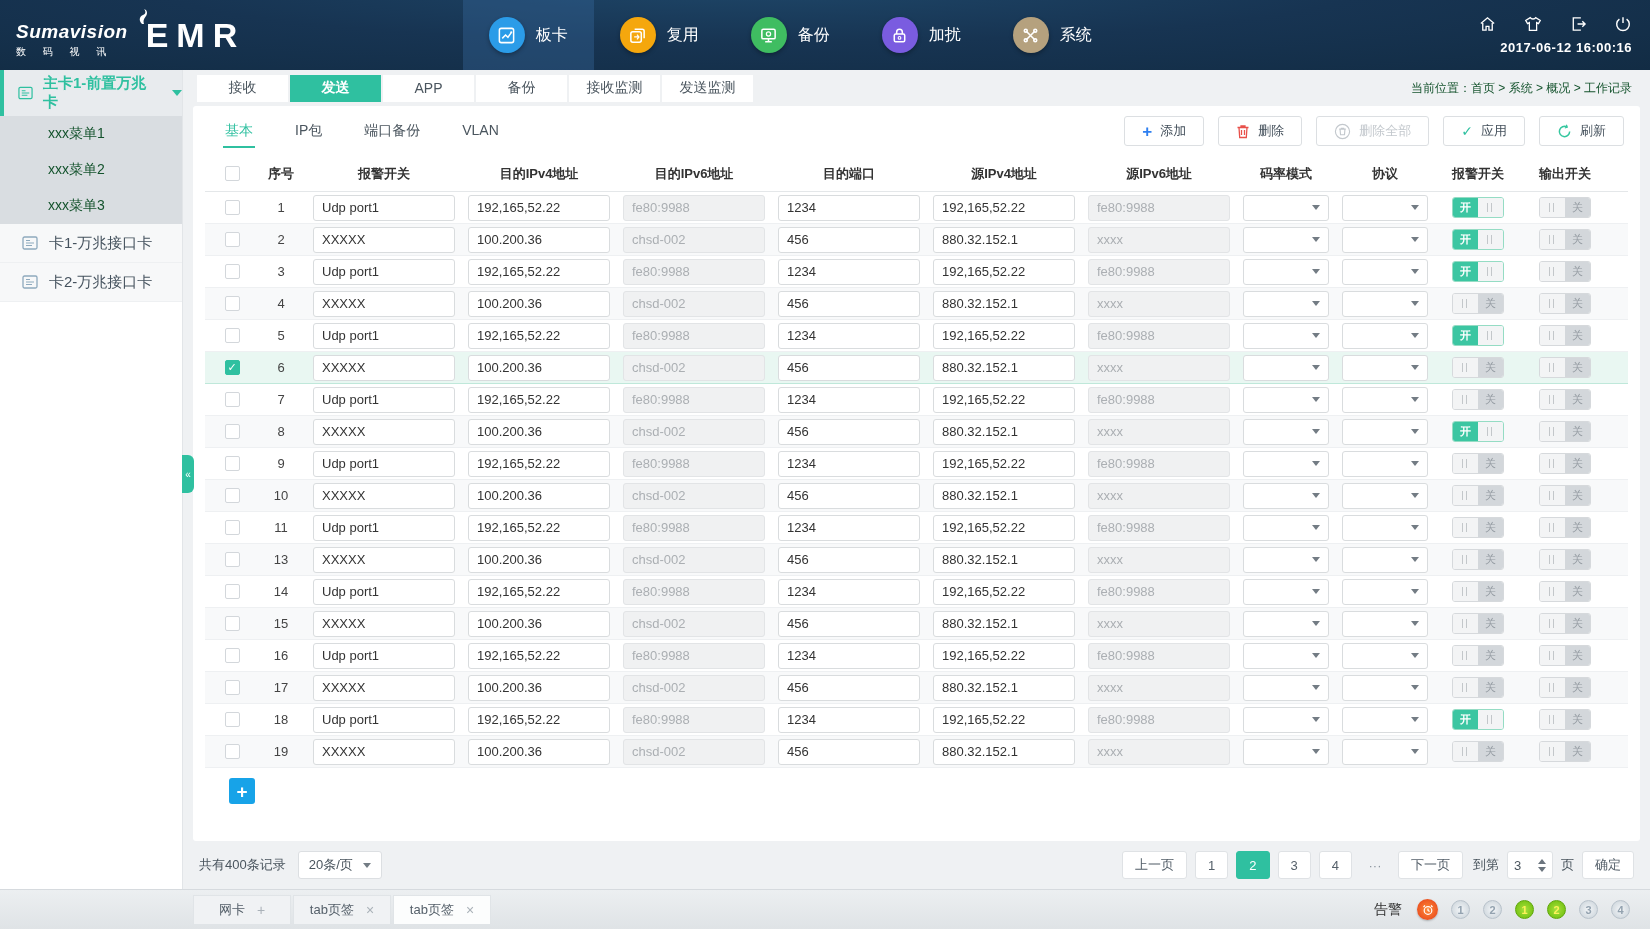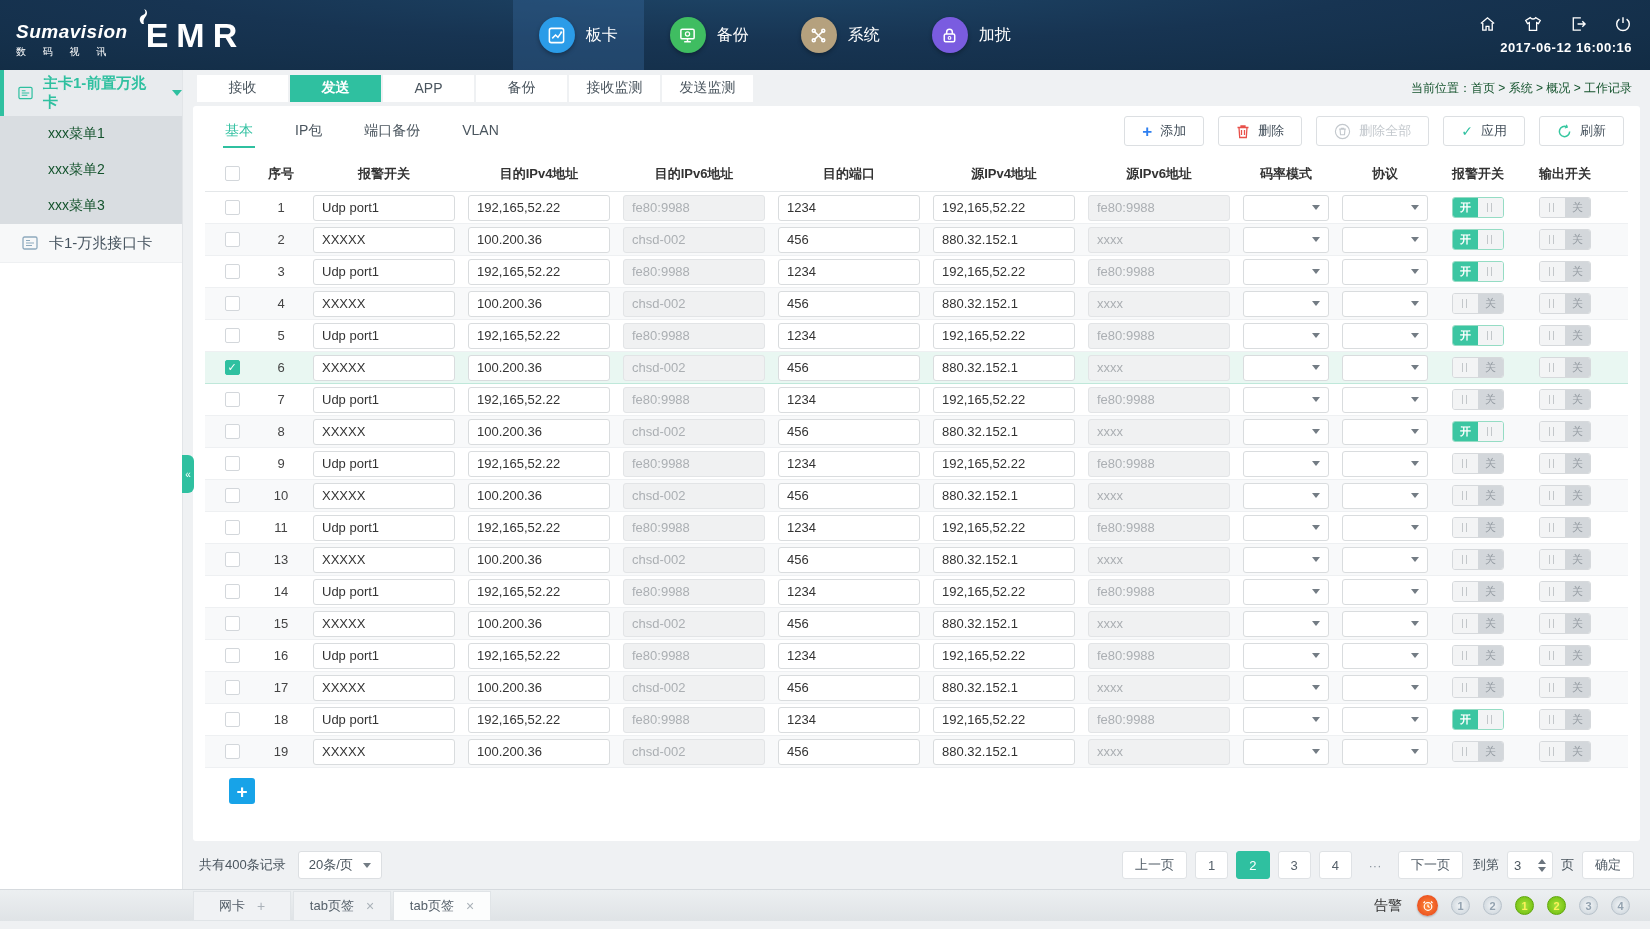--- a/index.html
+++ b/index.html
@@ -89,21 +89,21 @@
   .pbtn{height:28px;min-width:30px;padding:0 12px;background:#fff;border:1px solid #dfe2e5;border-radius:3px;display:flex;align-items:center;justify-content:center;font-size:13px;color:#55606a;cursor:pointer;}
   .pbtn.dots{border:none;background:transparent;padding:0 2px;color:#8a949d;}
   .pbtn.on{background:#2fc0a0;border-color:#2fc0a0;color:#fff;}
   .jump{display:flex;align-items:center;gap:8px;margin-left:10px;}
   .spin{height:28px;width:46px;border:1px solid #dfe2e5;border-radius:3px;background:#fff;display:flex;align-items:center;justify-content:space-between;padding:0 6px;}
   .spin .arrows{display:flex;flex-direction:column;gap:3px;cursor:pointer;}
   .spin .up{width:0;height:0;border-left:4px solid transparent;border-right:4px solid transparent;border-bottom:5px solid #6b757e;}
   .spin .dn{width:0;height:0;border-left:4px solid transparent;border-right:4px solid transparent;border-top:5px solid #6b757e;}
 
   
-  .bottombar{height:32px;background:linear-gradient(#eceff1,#dfe3e6);border-top:1px solid #d6dade;display:flex;align-items:center;padding-left:193px;}
+  .bottombar{height:40px;background:linear-gradient(#eceff1,#dfe3e6);border-top:1px solid #d6dade;display:flex;align-items:center;padding-left:193px;}
   .btabs{display:flex;gap:2px;height:30px;}
   .btab{min-width:98px;background:#f0f2f4;border:1px solid #e0e4e7;display:flex;align-items:center;justify-content:center;gap:12px;font-size:13px;color:#55606a;padding:0 14px;cursor:pointer;}
   .btab.active{background:#fcfdfd;}
   .btab .act{color:#a9b1b8;font-size:14px;}
   .statusbox{margin-left:auto;display:flex;align-items:center;gap:13px;padding-right:20px;}
   .statuslabel{font-size:14px;color:#333;margin-right:2px;}
   .badge{width:19px;height:19px;border-radius:50%;display:flex;align-items:center;justify-content:center;font-size:11px;font-weight:bold;}
   .badge.silver{background:radial-gradient(#f3f6f8,#c7d0d7);border:1px solid #b8c2cb;color:#93a2af;}
   .badge.green{background:radial-gradient(#a8e23e,#68ba08);border:1px solid #5ea70a;color:#fdf25a;}
   .alarmicon{width:21px;height:21px;border-radius:50%;background:radial-gradient(#ff8c3a,#e43c17);display:flex;align-items:center;justify-content:center;box-shadow:0 1px 2px rgba(0,0,0,.25);cursor:pointer;}
@@ -128,50 +128,60 @@
       <span class="nav-circle" style="background: rgb(43, 156, 232);">
         <svg width="19" height="19" viewBox="0 0 20 20" fill="none" stroke="#fff" stroke-width="1.6">
             <rect x="2.5" y="2.5" width="15" height="15" rx="2"></rect>
             <path d="M5.5 13 L9 9.5 L11.5 12 L15 7"></path>
             <circle cx="15" cy="6.5" r="1.1" fill="#fff" stroke="none"></circle>
           </svg>
       </span>
       <span class="nav-label">板卡</span>
     </div>
     <div class="nav-item">
+      <span class="nav-circle" style="background: rgb(245, 167, 13);">
+        <svg width="19" height="19" viewBox="0 0 20 20" fill="none" stroke="#fff" stroke-width="1.6">
+            <rect x="3" y="6" width="11" height="11" rx="2"></rect>
+            <path d="M7 3.5 H15 A2 2 0 0 1 17 5.5 V13"></path>
+            <path d="M6.5 11.5 H11 M9.5 9 L11.5 11.5 L9.5 14" stroke-width="1.3"></path>
+          </svg>
+      </span>
+      <span class="nav-label">复用</span>
+    </div>
+    <div class="nav-item">
       <span class="nav-circle" style="background: rgb(63, 189, 97);">
         <svg width="19" height="19" viewBox="0 0 20 20" fill="none" stroke="#fff" stroke-width="1.6">
             <rect x="3" y="3.5" width="14" height="10" rx="1.5"></rect>
             <path d="M10 13.5 V16 M6.5 16.5 H13.5"></path>
             <circle cx="10" cy="8.5" r="2.2" stroke-width="1.3"></circle>
           </svg>
       </span>
       <span class="nav-label">备份</span>
+    </div>
+    <div class="nav-item">
+      <span class="nav-circle" style="background: rgb(122, 92, 224);">
+        <svg width="19" height="19" viewBox="0 0 20 20" fill="none" stroke="#fff" stroke-width="1.6">
+            <rect x="4.5" y="8.5" width="11" height="8" rx="1.5"></rect>
+            <path d="M7 8.5 V6.5 A3 3 0 0 1 13 6.5 V8.5"></path>
+            <circle cx="10" cy="12.5" r="1.4" stroke-width="1.2"></circle>
+          </svg>
+      </span>
+      <span class="nav-label">加扰</span>
     </div>
     <div class="nav-item">
       <span class="nav-circle" style="background: rgb(181, 161, 126);">
         <svg width="19" height="19" viewBox="0 0 20 20" fill="none" stroke="#fff" stroke-width="1.6">
             <path d="M5 5 L15 15 M15 5 L5 15"></path>
             <circle cx="5" cy="5" r="1.6"></circle>
             <circle cx="15" cy="5" r="1.6"></circle>
             <circle cx="5" cy="15" r="1.6"></circle>
             <circle cx="15" cy="15" r="1.6"></circle>
           </svg>
       </span>
       <span class="nav-label">系统</span>
-    </div>
-    <div class="nav-item">
-      <span class="nav-circle" style="background: rgb(122, 92, 224);">
-        <svg width="19" height="19" viewBox="0 0 20 20" fill="none" stroke="#fff" stroke-width="1.6">
-            <rect x="4.5" y="8.5" width="11" height="8" rx="1.5"></rect>
-            <path d="M7 8.5 V6.5 A3 3 0 0 1 13 6.5 V8.5"></path>
-            <circle cx="10" cy="12.5" r="1.4" stroke-width="1.2"></circle>
-          </svg>
-      </span>
-      <span class="nav-label">加扰</span>
     </div>
   </div>
   <div class="spacer2"></div>
   <div class="hright">
     <div class="hicons">
       <svg width="19" height="18" viewBox="0 0 20 19" fill="none" stroke="#fff" stroke-width="1.4">
           <path d="M3 9 L10 3 L17 9"></path>
           <path d="M5 8.5 V16 H8.5 V12 H11.5 V16 H15 V8.5"></path>
         </svg>
       <svg width="20" height="18" viewBox="0 0 22 19" fill="none" stroke="#fff" stroke-width="1.4">
@@ -210,20 +220,27 @@
 
 
         <div class="sb-item">
           <svg width="16" height="14" viewBox="0 0 16 14" fill="none" stroke="#8ea9bd" stroke-width="1.3">
             <rect x="1" y="1" width="14" height="12" rx="1.5"></rect>
             <path d="M4 4.5 H8 M4 7 H12 M4 9.5 H10" stroke-width="1.1"></path>
           </svg>
           <span>卡1-万兆接口卡</span>
         </div>
 
+        <div class="sb-item">
+          <svg width="16" height="14" viewBox="0 0 16 14" fill="none" stroke="#8ea9bd" stroke-width="1.3">
+            <rect x="1" y="1" width="14" height="12" rx="1.5"></rect>
+            <path d="M4 4.5 H8 M4 7 H12 M4 9.5 H10" stroke-width="1.1"></path>
+          </svg>
+          <span>卡2-万兆接口卡</span>
+        </div>
 
 
       </div>
     <div class="collapse-handle">«</div>
   </div>
 
   <div class="content">
     <div class="topbar">
       <div class="tabs">
 

